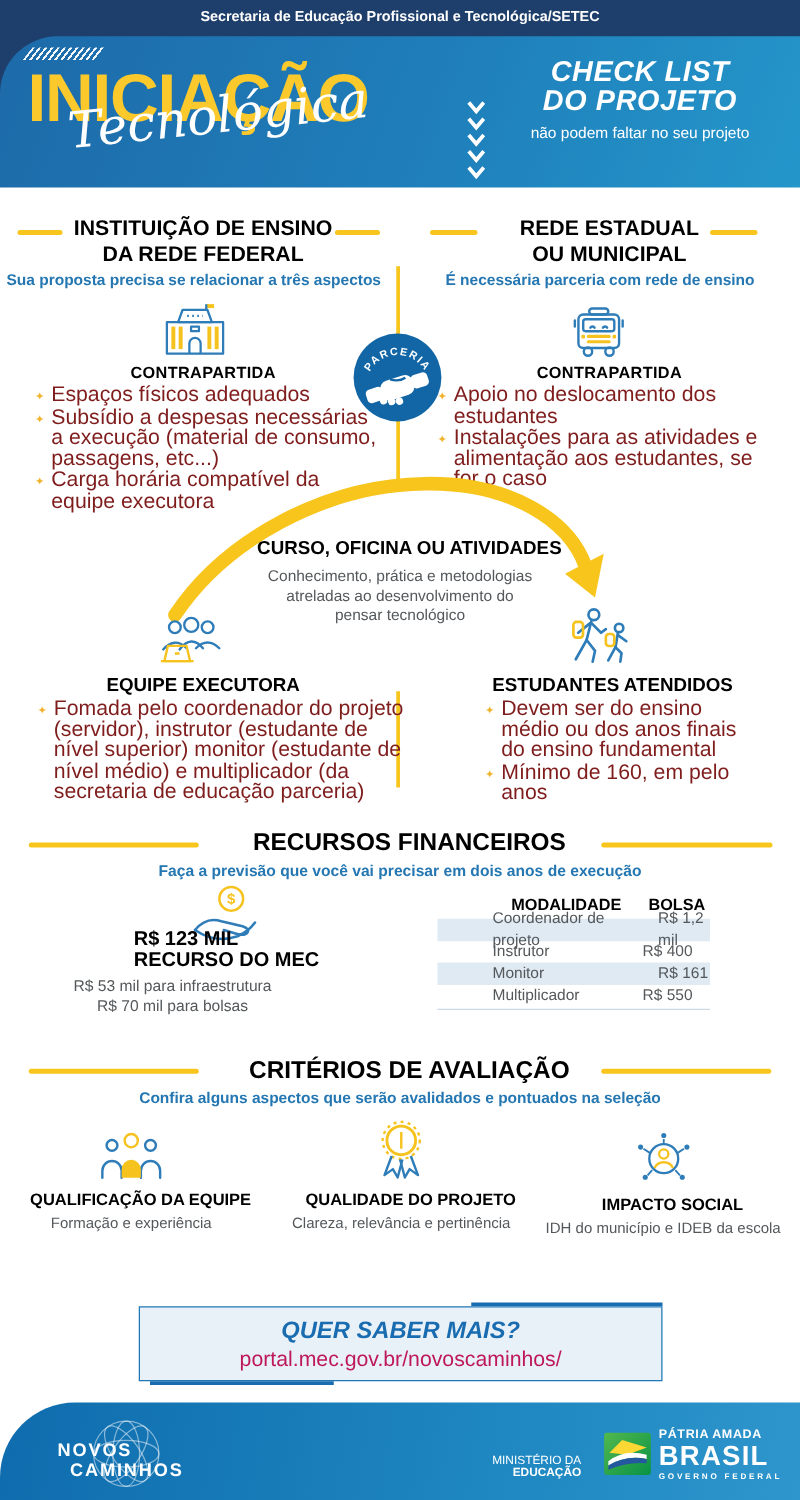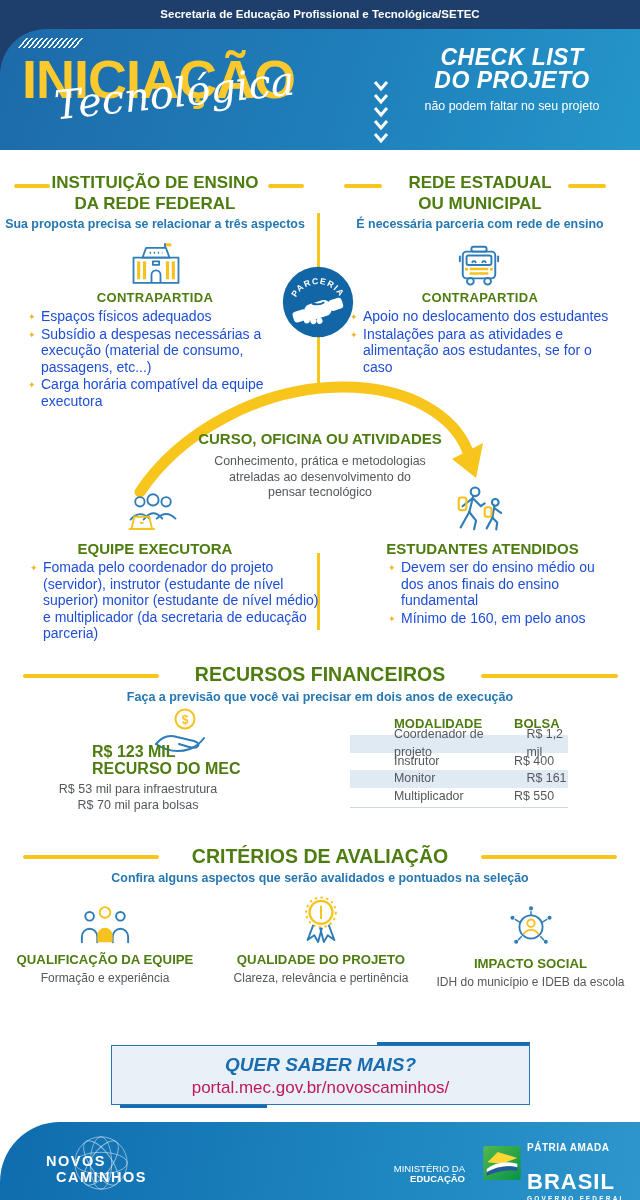--- a/index.html
+++ b/index.html
@@ -24,26 +24,26 @@
                   font-family:"DejaVu Serif",serif; font-style:italic; font-size:40px;
                   transform:rotate(-6deg); white-space:nowrap; }
   .chevrons { position:absolute; left:372px; top:80px; z-index:3; }
   .checkblk { position:absolute; left:398px; top:46px; width:228px; text-align:center; z-index:3; color:#fff; }
   .checkblk .big { font-size:23px; font-weight:bold; font-style:italic; line-height:23px; letter-spacing:.5px; }
   .checkblk .sub { font-size:12.4px; line-height:14.5px; }
   .checkblk .gap { height:7px; }
 
   
   .dash { position:absolute; height:4px; border-radius:2px; background:#f8c51c; }
-  .h-blue { color:#4d7c0f; font-weight:bold; }
+  .h-blue { color:#000000; font-weight:bold;padding-left:15px; }
   .sub-blue { color:#2577b2; font-weight:bold; }
   .graytxt { color:#54585b; }
   .blist { list-style:none; }
-  .blist li { position:relative; padding-left:13px; font-size:14px; line-height:16.5px;
-              color:#1d4ed8; margin-bottom:1px; }
+  .blist li { position:relative; padding-left:13px; font-size:17px; line-height:16.5px;
+              color:#7f1d1d; margin-bottom:1px; }
   .blist li::before { content:"\2726"; position:absolute; left:0; top:1px; font-size:9px; color:#f0b42c; }
   .ctr { text-align:center; }
   .abs { position:absolute; }
 
   
   .colt { font-size:17px; line-height:21px; }
   .colsub { font-size:12.4px; margin-top:3px; }
   .contra { font-size:13px; letter-spacing:.3px; }
 
   
@@ -79,21 +79,21 @@
           border-top-left-radius:60px;
           background:linear-gradient(100deg,#0f6cae 0%,#1e86c0 60%,#2e96cc 100%); color:#fff; }
   .foot .novos { position:absolute; left:46px; top:31px; font-size:14.5px; font-weight:bold; letter-spacing:1.5px; }
   .foot .caminhos { position:absolute; left:56px; top:47px; font-size:14.5px; font-weight:bold; letter-spacing:1.5px; }
   .foot .globe { position:absolute; left:70px; top:10px; opacity:.9; }
   .foot .minis { position:absolute; right:175px; top:42px; text-align:right; font-size:9.5px; line-height:10px; }
   .foot .minis .b { font-weight:bold; }
   .foot .flag { position:absolute; left:483px; top:24px; }
   .foot .patria { position:absolute; left:527px; top:21px; line-height:1; }
   .foot .patria .p1 { font-size:10px; font-weight:bold; letter-spacing:.5px; }
-  .foot .patria .p2 { font-size:22px; font-weight:bold; letter-spacing:1px; margin-top:18px; }
+  .foot .patria .p2 { font-size:22px; font-weight:bold; letter-spacing:1px; margin-top:1px; }
   .foot .patria .p3 { font-size:6.5px; font-weight:bold; letter-spacing:2.2px; margin-top:3px; }
 </style>
 </head>
 <body>
 
 <div class="page">
 
   <div class="hdr">
     <div class="navybar"></div>
     <div class="bluepanel"></div>

